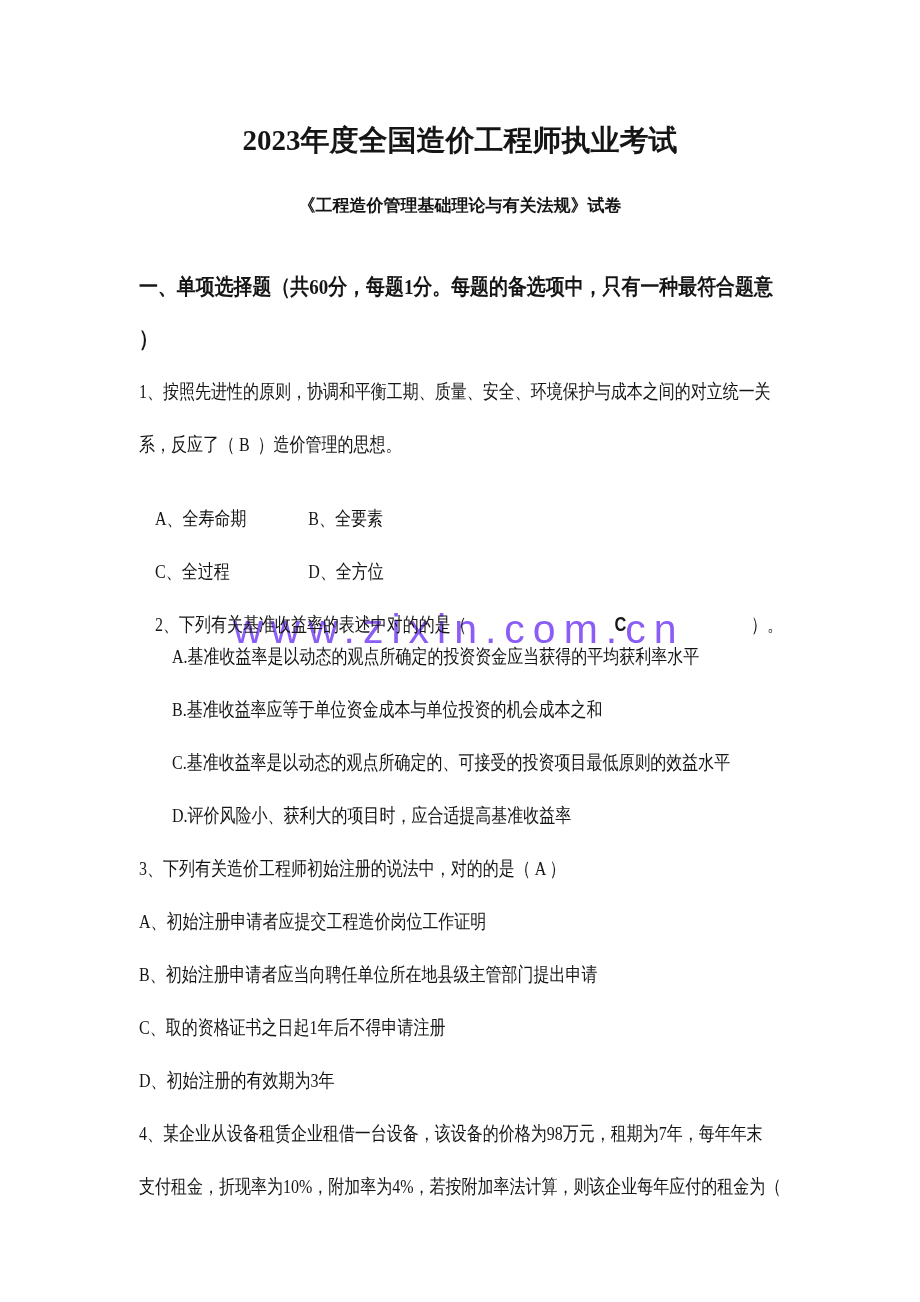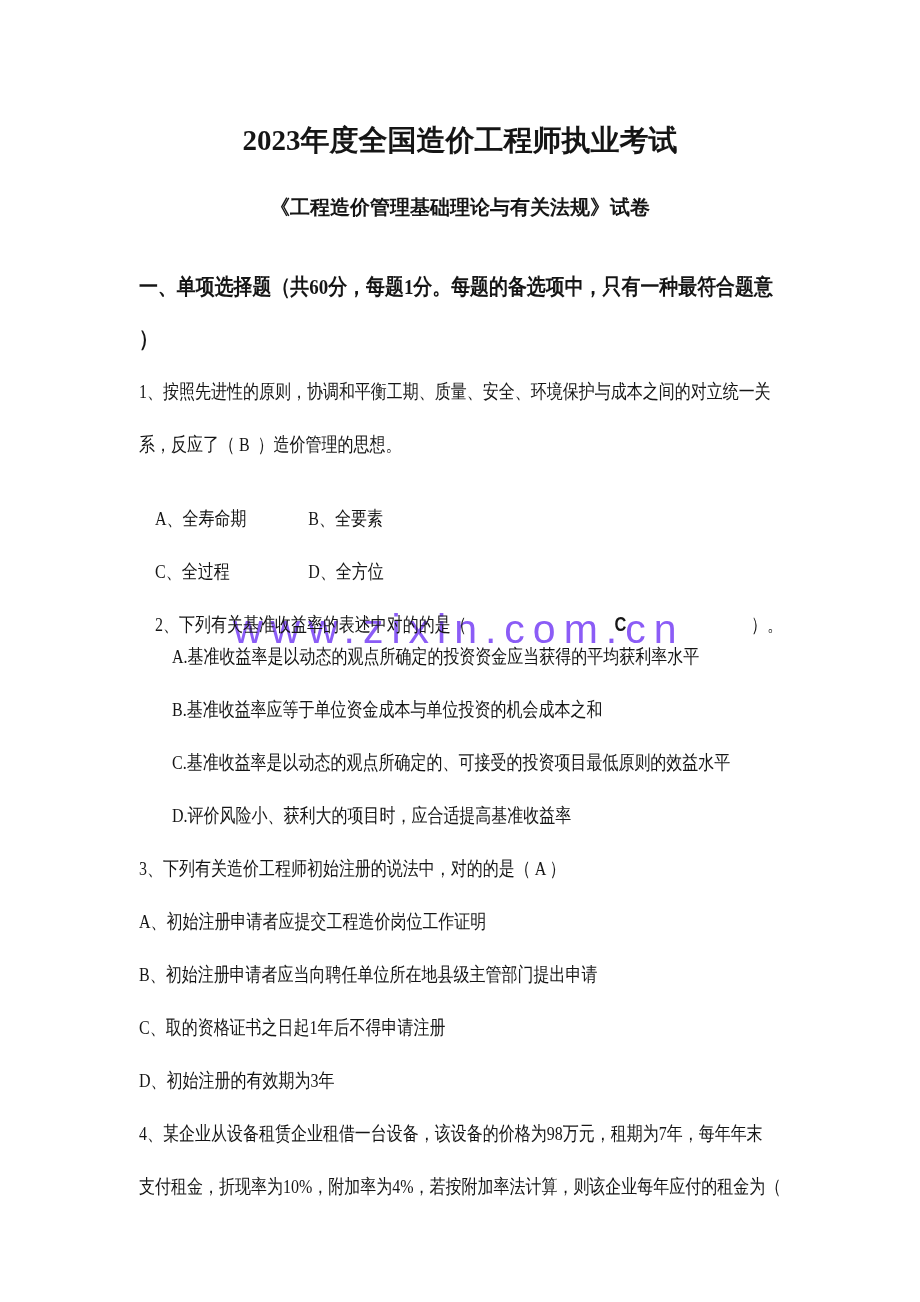--- a/index.html
+++ b/index.html
@@ -14,21 +14,21 @@
   .line{
     position:absolute;
     left:139px;
     line-height:1.08;
     white-space:pre;
     transform-origin:0 50%;
     z-index:2;
   }
   .title{left:0;width:920px;text-align:center;font-weight:bold;}
   .t1{top:125px;font-size:29px;}
-  .t2{top:197px;font-size:20px;}
+  .t2{top:197px;font-size:17px;}
   .sec{font-size:22px;font-weight:bold;transform:scaleX(0.86);}
   .body{font-size:19.5px;transform:scaleX(0.82);}
   .indent{left:172px;}
   .col1{display:inline-block;width:187px;}
   .gap1{display:inline-block;width:180px;}
   .gap2{display:inline-block;width:152px;}
   .ans{font-family:"Liberation Sans",sans-serif;font-weight:bold;font-size:20px;}
   .watermark{
     position:absolute;
     top:606px;left:233px;

